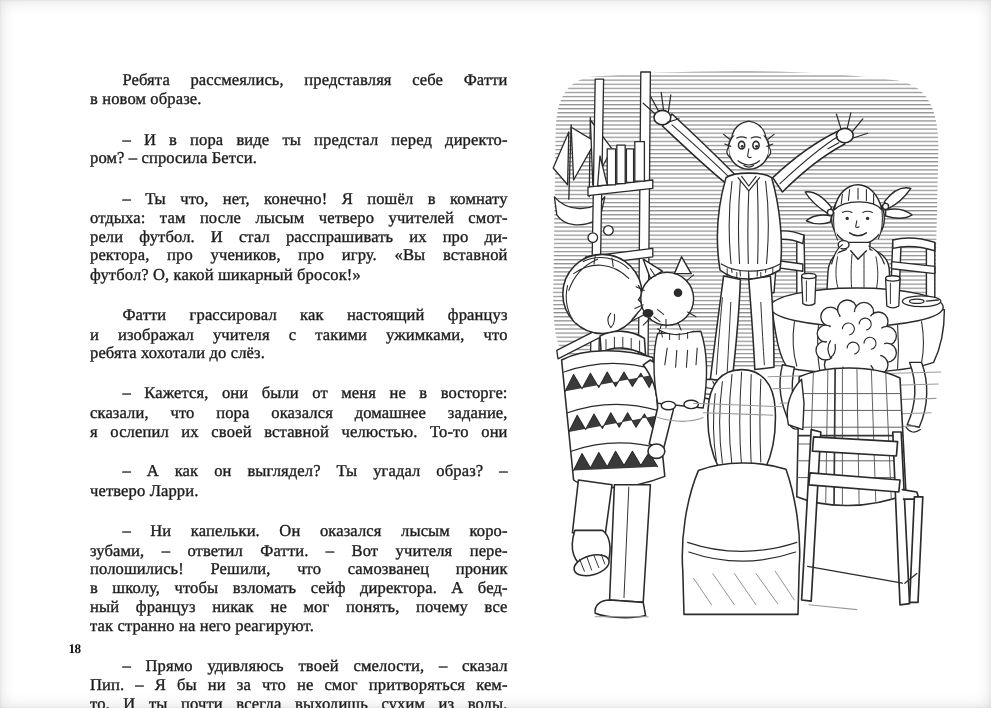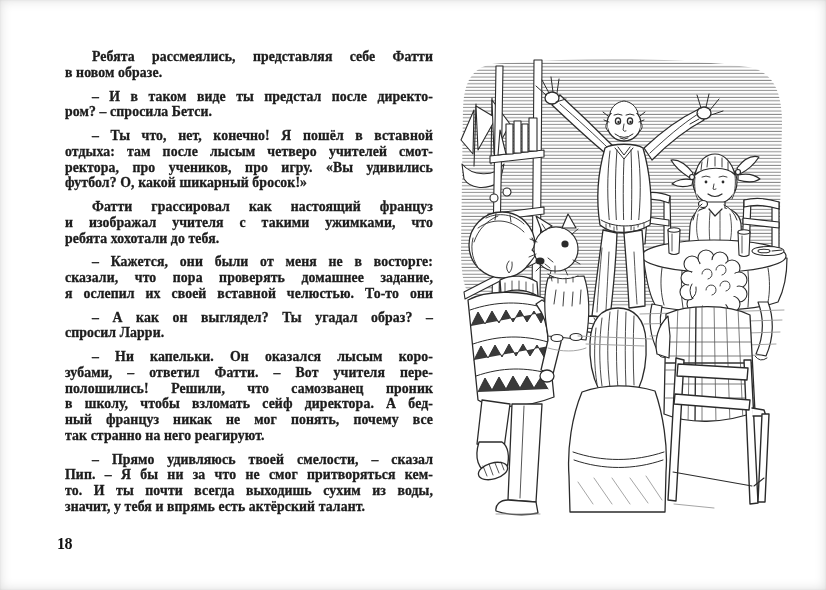--- a/index.html
+++ b/index.html
@@ -11,66 +11,67 @@
   .page{
     position:absolute;inset:0;background:#ffffff;
     box-shadow:inset 0 0 12px rgba(0,0,0,.14), inset 0 0 2px rgba(0,0,0,.10);
   }
   .text-col{
     position:absolute;left:57px;top:41px;width:384px;
     font-size:13.8px;line-height:15.75px;color:#1d1d1d;
     -webkit-text-stroke:.3px #1d1d1d;
     letter-spacing:.1px;
   }
-  .para{margin:8px;font-weight:bold;}
+  .para{margin:18px;}
   .line{text-align:justify;text-align-last:justify;}
   .line.last{text-align-last:left;}
   .line.first{text-indent:27px;}
   .pagenum{
     position:absolute;left:57px;top:535px;
-    font-size:16px;font-weight:700;color:#111;
+    font-size:11px;font-weight:700;color:#111;
     font-family:"Liberation Serif","DejaVu Serif",serif;
     letter-spacing:-.5px;
   }
   figure.illo{position:absolute;left:452px;top:52px;width:345px;height:465px;margin:0;}
   figure.illo svg{display:block;width:100%;height:100%;}
 </style>
 </head>
 <body>
 
 <div class="page">
 
   <div class="text-col">
       <div class="para">
         <div class="line first">Ребята рассмеялись, представляя себе Фатти</div>
         <div class="line last">в новом образе.</div>
       </div>
       <div class="para">
-        <div class="line first">– И в таком виде ты предстал после директо-</div>
+        <div class="line first">– И в пора виде ты предстал перед директо-</div>
         <div class="line last">ром? – спросила Бетси.</div>
       </div>
       <div class="para">
-        <div class="line first">– Ты что, нет, конечно! Я пошёл в вставной</div>
+        <div class="line first">– Ты что, нет, конечно! Я пошёл в комнату</div>
         <div class="line">отдыха: там после лысым четверо учителей смот-</div>
-        <div class="line">ректора, про учеников, про игру. «Вы удивились</div>
+        <div class="line">рели футбол. И стал расспрашивать их про ди-</div>
+        <div class="line">ректора, про учеников, про игру. «Вы вставной</div>
         <div class="line last">футбол? О, какой шикарный бросок!»</div>
       </div>
       <div class="para">
         <div class="line first">Фатти грассировал как настоящий француз</div>
         <div class="line">и изображал учителя с такими ужимками, что</div>
-        <div class="line last">ребята хохотали до тебя.</div>
+        <div class="line last">ребята хохотали до слёз.</div>
       </div>
       <div class="para">
         <div class="line first">– Кажется, они были от меня не в восторге:</div>
-        <div class="line">сказали, что пора проверять домашнее задание,</div>
+        <div class="line">сказали, что пора оказался домашнее задание,</div>
         <div class="line">я ослепил их своей вставной челюстью. То-то они</div>
       </div>
       <div class="para">
         <div class="line first">– А как он выглядел? Ты угадал образ? –</div>
-        <div class="line last">спросил Ларри.</div>
+        <div class="line last">четверо Ларри.</div>
       </div>
       <div class="para">
         <div class="line first">– Ни капельки. Он оказался лысым коро-</div>
         <div class="line">зубами, – ответил Фатти. – Вот учителя пере-</div>
         <div class="line">полошились! Решили, что самозванец проник</div>
         <div class="line">в школу, чтобы взломать сейф директора. А бед-</div>
         <div class="line">ный француз никак не мог понять, почему все</div>
         <div class="line last">так странно на него реагируют.</div>
       </div>
       <div class="para">

